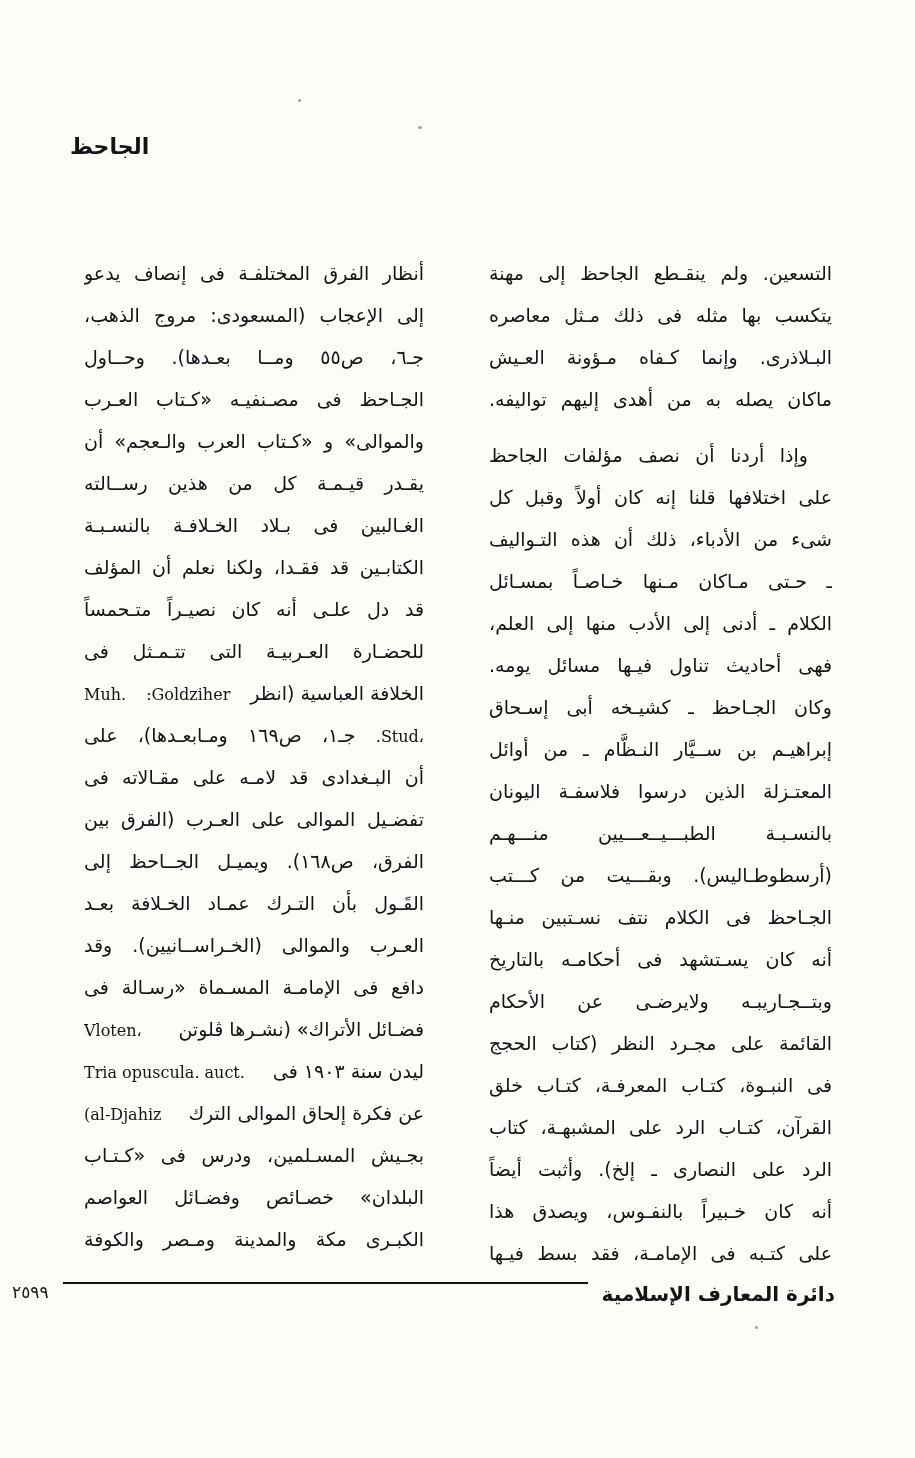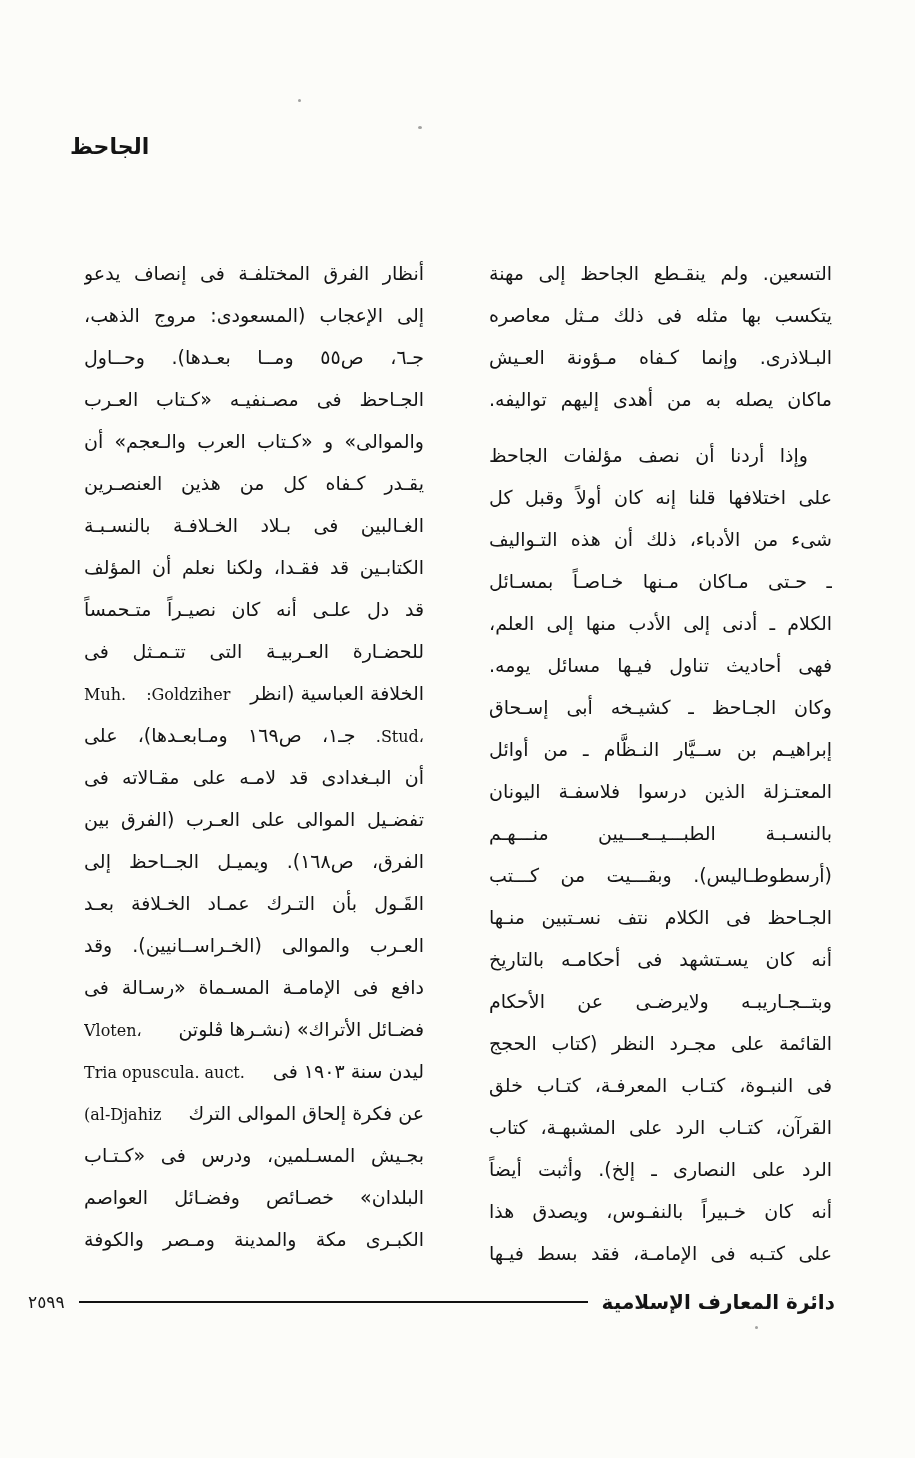--- a/index.html
+++ b/index.html
@@ -29,22 +29,22 @@
   .line.j{text-align:justify;text-align-last:justify}
   .line.flex{display:flex;justify-content:space-between;align-items:baseline}
   .line.flex .seg{flex:0 0 auto}
   .para.ind .line:first-child{padding-right:24px}
   .lat{
     font-family:"DejaVu Serif",serif;
     font-size:16px;
   }
   .it{}
   .footer{
-    position:absolute;left:28px;right:80px;top:1282px;height:40px;
-    display:flex;align-items:center;gap:14px;direction:ltr;
+    position:absolute;left:12px;right:80px;top:1282px;height:40px;
+    display:flex;gap:14px;direction:ltr;
   }
   .footer .rule{flex:1 1 auto;height:0;border-top:2px solid #111}
   .footer .pagenum{font-size:17px;letter-spacing:1px}
   .footer .booktitle{font-size:20px;font-weight:bold;direction:rtl}
   .speck{position:absolute;background:#555;border-radius:50%;opacity:.55}
 </style>
 </head>
 <body>
 
 <div class="page-header">الجاحظ</div>
@@ -53,21 +53,21 @@
 <div class="speck" style="left:298px;top:99px;width:3px;height:3px"></div>
 <div class="speck" style="left:755px;top:1326px;width:3px;height:3px"></div>
 
 <div class="col col-left">
     <div class="para">
       <div class="line j" dir="rtl">أنظار الفرق المختلفـة فى إنصاف يدعو</div>
       <div class="line j" dir="rtl">إلى الإعجاب (المسعودى: مروج الذهب،</div>
       <div class="line j" dir="rtl">جـ٦، ص٥٥ ومــا بعـدها). وحــاول</div>
       <div class="line j" dir="rtl">الجـاحظ فى مصـنفيـه «كـتاب العـرب</div>
       <div class="line j" dir="rtl">والموالى» و «كـتاب العرب والـعجم» أن</div>
-      <div class="line j" dir="rtl">يقـدر كـفاه كل من هذين العنصـرين</div>
+      <div class="line j" dir="rtl">يقـدر قيـمـة كل من هذين رســالته</div>
       <div class="line j" dir="rtl">الغـالبين فى بـلاد الخـلافـة بالنسـبـة</div>
       <div class="line j" dir="rtl">الكتابـين قد فقـدا، ولكنا نعلم أن المؤلف</div>
       <div class="line j" dir="rtl">قد دل علـى أنه كان نصيـراً متـحمساً</div>
       <div class="line j" dir="rtl">للحضـارة العـربيـة التى تتـمـثل فى</div>
       <div class="line flex" dir="rtl">
         <span class="seg" dir="rtl">الخلافة العباسية (انظر</span>
         <span class="seg lat" dir="ltr">:Goldziher</span>
         <span class="seg lat it" dir="ltr">Muh.</span>
       </div>
       <div class="line flex" dir="ltr">

